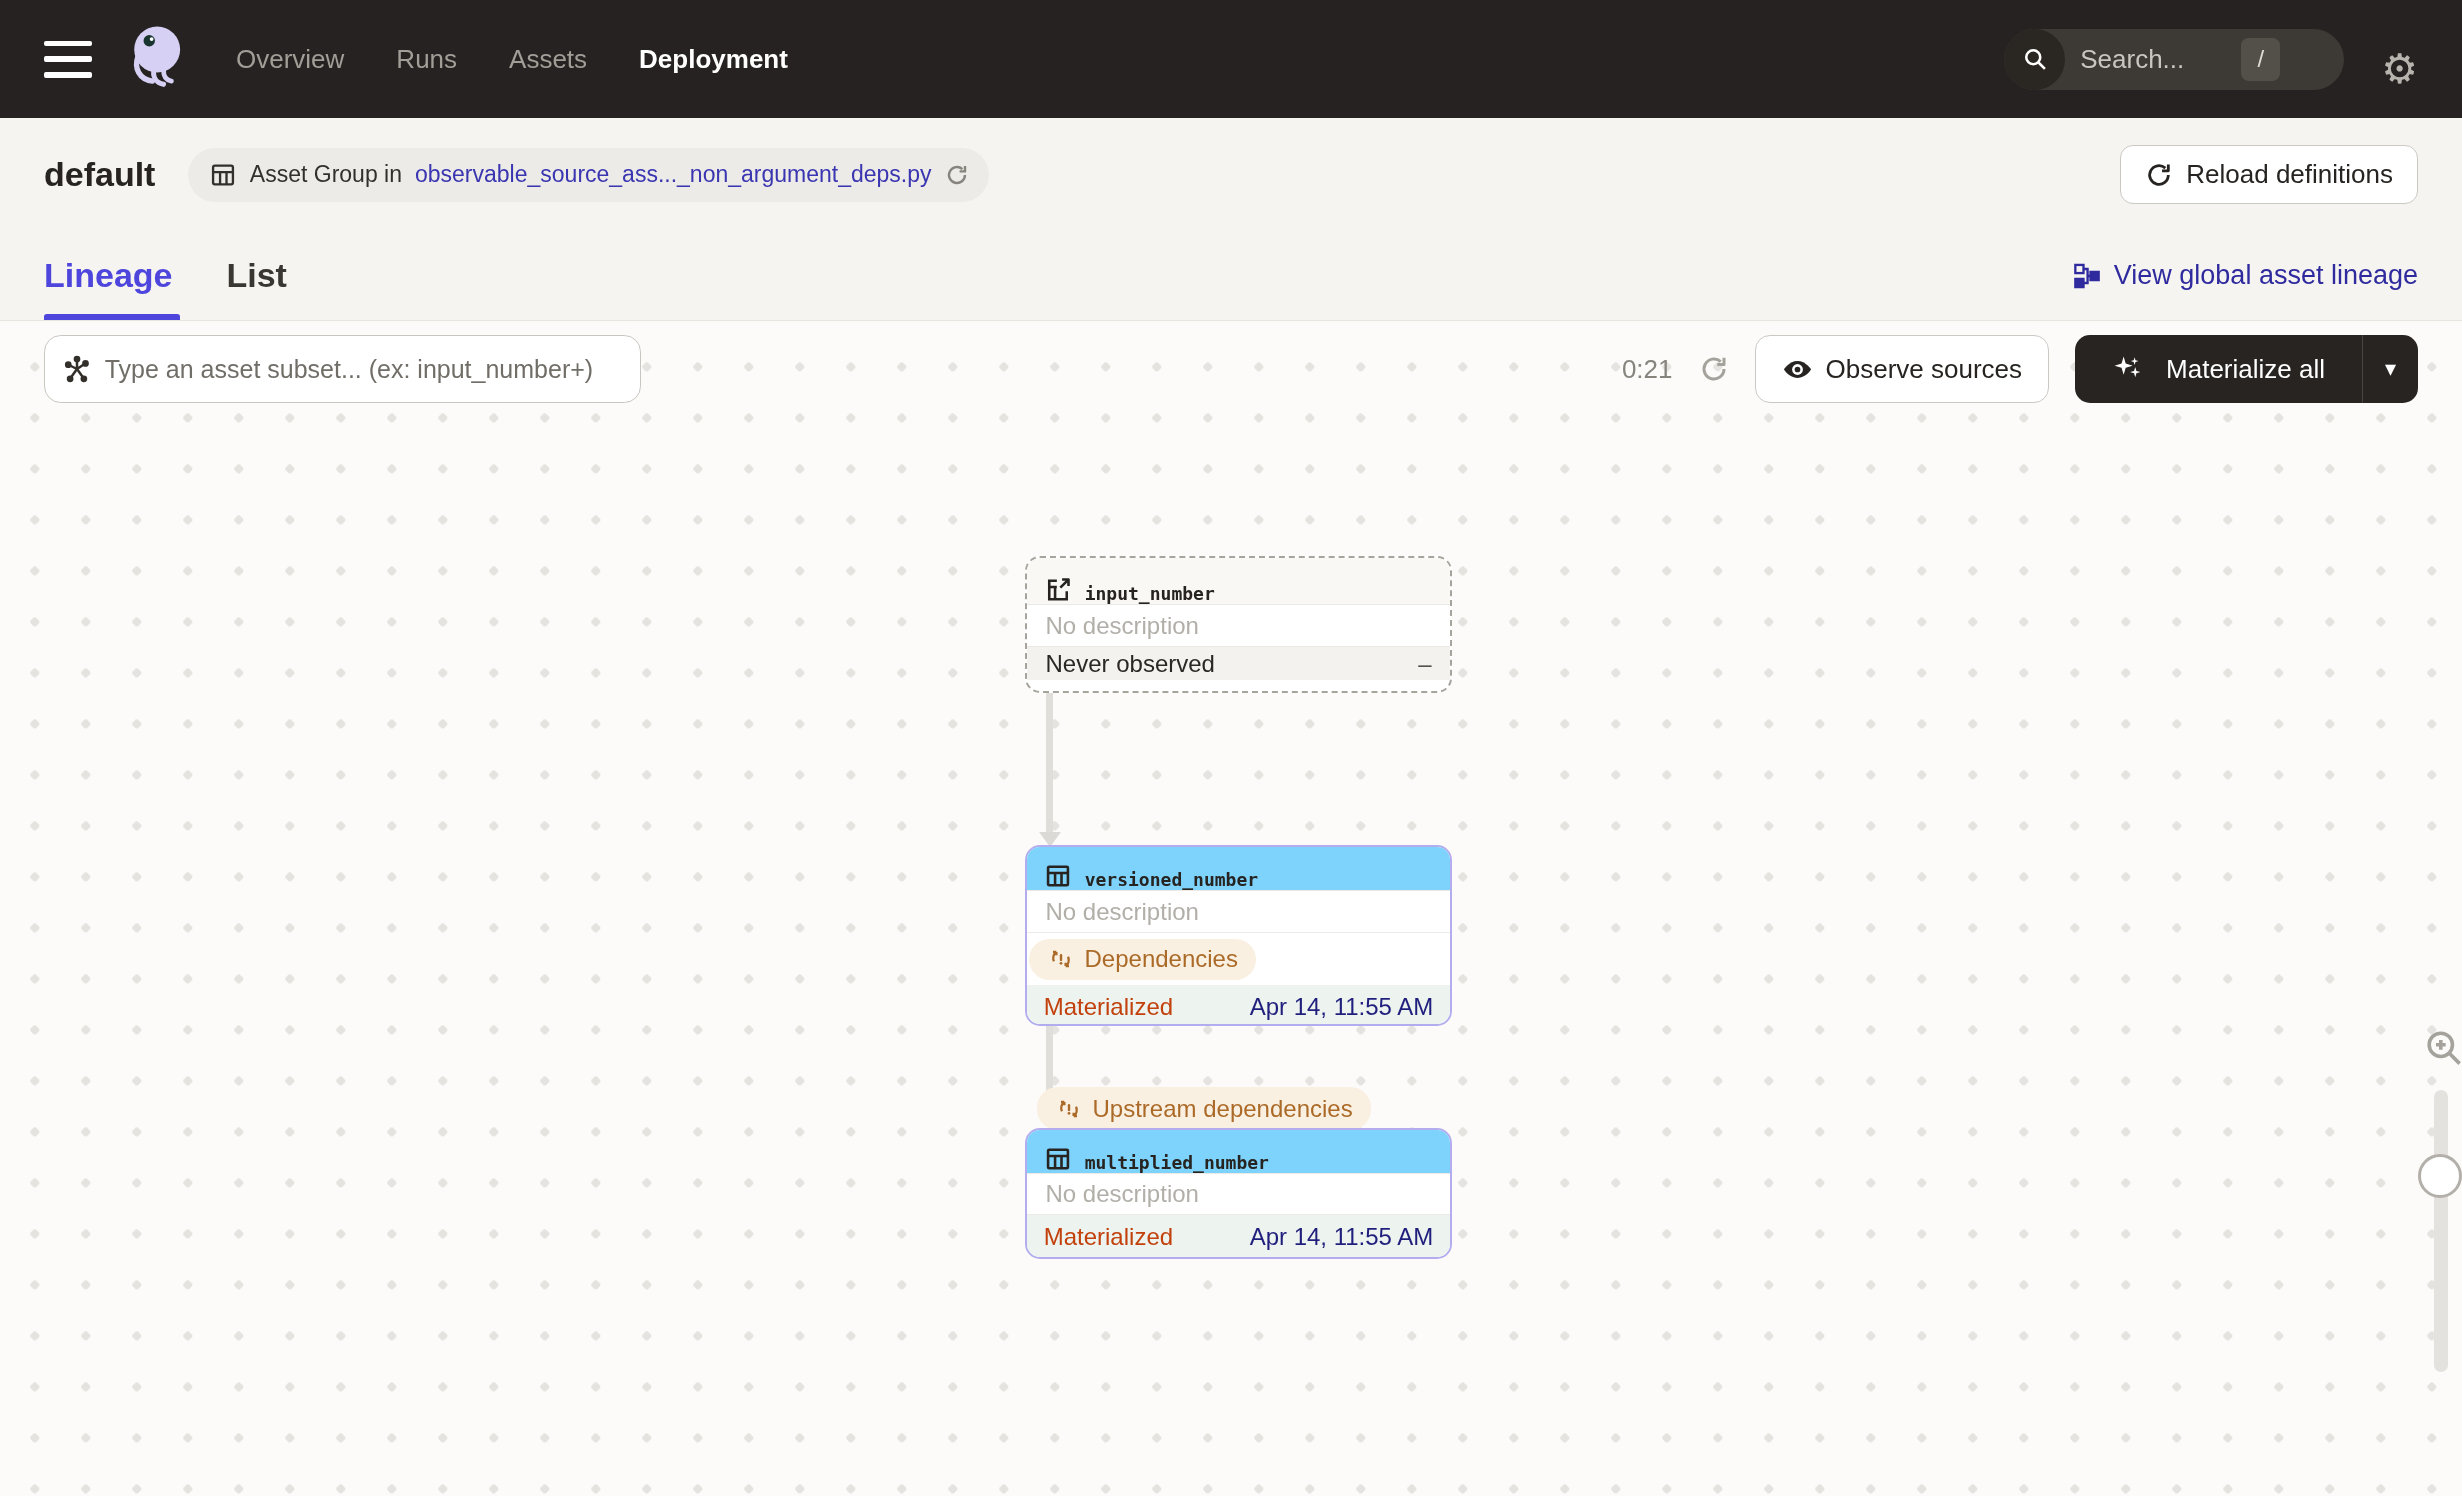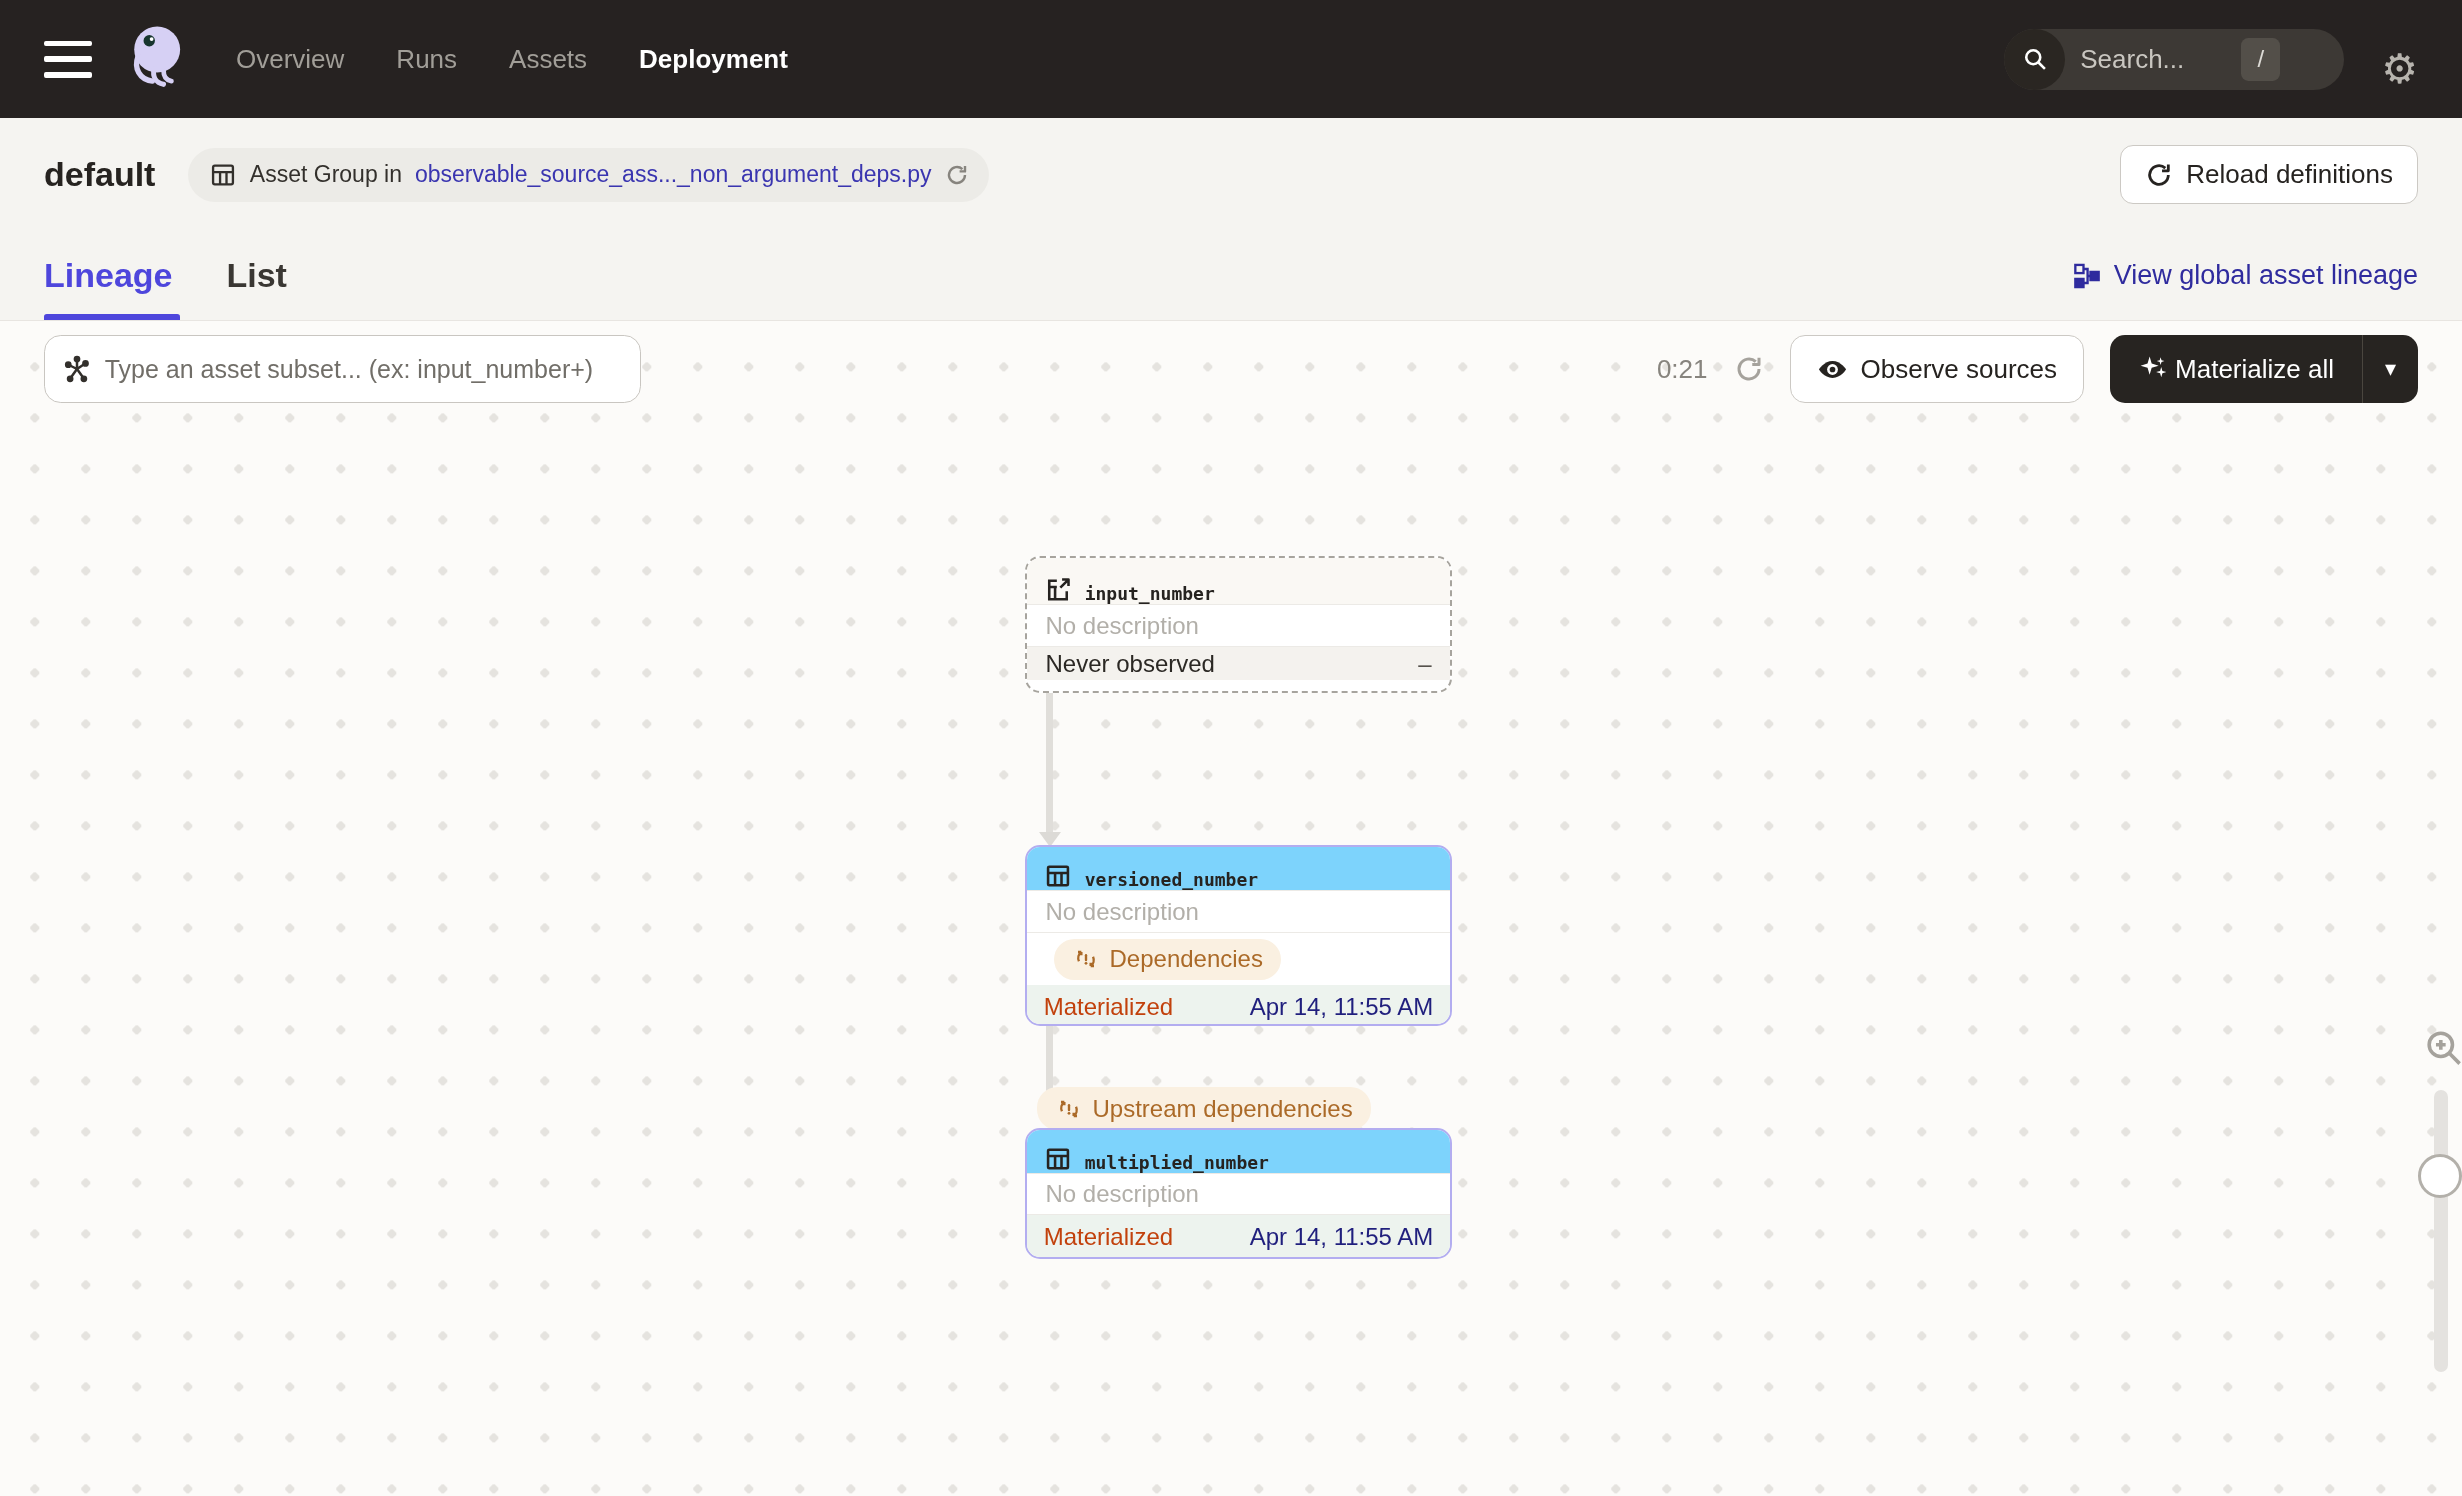--- a/index.html
+++ b/index.html
@@ -44,40 +44,40 @@
     background-size:51px 51px; background-position:9.3px 20.4px; }
 
   .toolbar { position:absolute; top:13px; left:0; right:0; display:flex; align-items:center; padding:0 44px; height:70px; }
   .filter-input { width:597px; height:68px; background:#ffffff; border:1.9px solid #c9c6c1; border-radius:16.7px; display:flex; align-items:center; padding:0 16.7px; gap:13px; overflow:hidden; }
   .filter-input input { border:none; outline:none; font-size:25px; color:#33302c; flex:1; white-space:nowrap; background:transparent; }
   .filter-input input::placeholder { color:#716e68; }
   .toolbar-right { margin-left:auto; display:flex; align-items:center; gap:26px; }
   .timer { font-size:26px; color:#87847e; }
   .observe-btn { height:68px; padding:0 26px; border-radius:15px; }
   .materialize { display:flex; height:68px; border-radius:15px; background:#272421; overflow:hidden; cursor:pointer; }
-  .materialize .main { display:flex; align-items:center; gap:6px; padding:0 28px; color:#ffffff; font-size:26px; }
+  .materialize .main { display:flex; align-items:center; gap:23px; padding:0 37px; color:#ffffff; font-size:26px; }
   .materialize .caret { width:56px; display:flex; align-items:center; justify-content:center; border-left:1.9px solid #4a463f; color:#ffffff; font-size:22px; }
 
   
   .node { position:absolute; left:1025px; width:427px; border-radius:15px; background:#ffffff; overflow:hidden; cursor:pointer; }
   .node-header { display:flex; align-items:flex-end; gap:13px; padding:0 16.7px; font-size:18px; font-weight:700; }
   .node-row { display:flex; align-items:center; padding:0 18.5px; font-size:24px; }
   .desc { color:#b2afa9; border-top:0.9px solid #eceae6; border-bottom:0.9px solid #eceae6; background:#ffffff; }
 
   .node-observable { top:235px; height:137px; border:2.8px dashed #a7a49e; }
   .node-observable .node-header { height:46px; background:#faf8f4; }
   .node-observable .desc { height:43px; }
   .node-observable .footer { height:33px; background:#f4f2ee; justify-content:space-between; color:#2b2824; }
   .dash { color:#55524c; }
 
   .node-purple { border:2.8px solid #b3adf0; }
   .node-purple .node-header { height:43px; background:#7dd3fc; }
   .node-versioned { top:524px; height:181px; }
   .node-versioned .desc { height:43px; }
-  .badge-row { height:52px; display:flex; align-items:center; padding:0 27px; }
+  .badge-row { height:52px; display:flex; align-items:center; padding:0 2px; }
   .warn-badge { display:inline-flex; align-items:center; gap:11px; height:41px; padding:0 18.5px; border-radius:20.4px; background:#faf0e1; color:#ab6a28; font-size:24px; }
   .mat-footer { height:44px; display:flex; align-items:center; justify-content:space-between; padding:0 16.7px; background:#edf3ee; font-size:24px; }
   .mat-footer .mat { color:#c2410c; }
   .mat-footer .time { color:#201f7d; }
   .node-multiplied { top:807px; height:131px; }
   .node-multiplied .desc { height:42px; }
   .node-multiplied .mat-footer { height:44px; }
 
   
   .edge { position:absolute; left:1046px; width:6.5px; background:#e0deda; }

